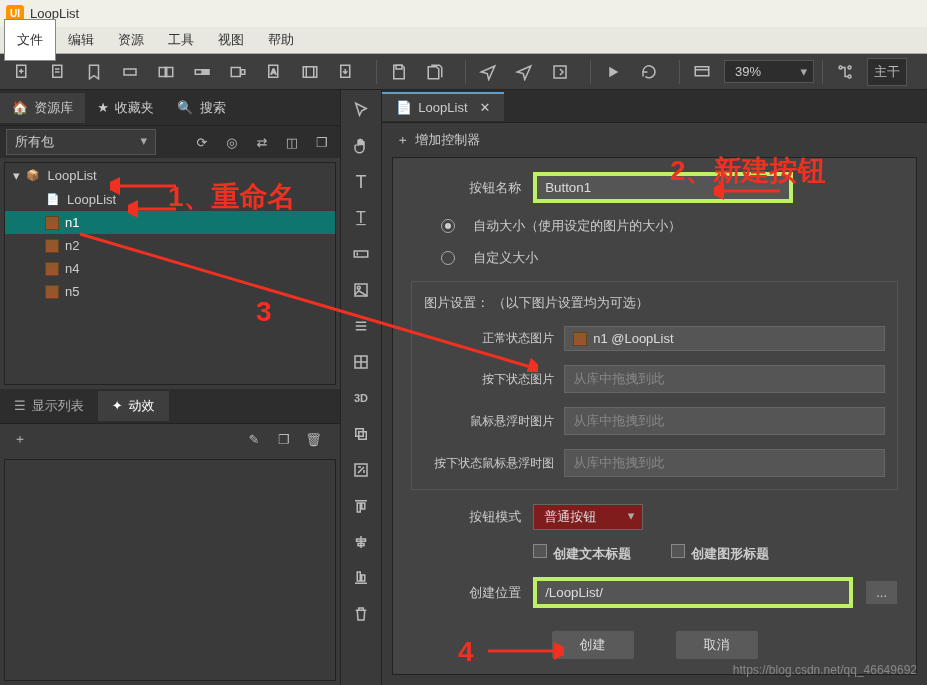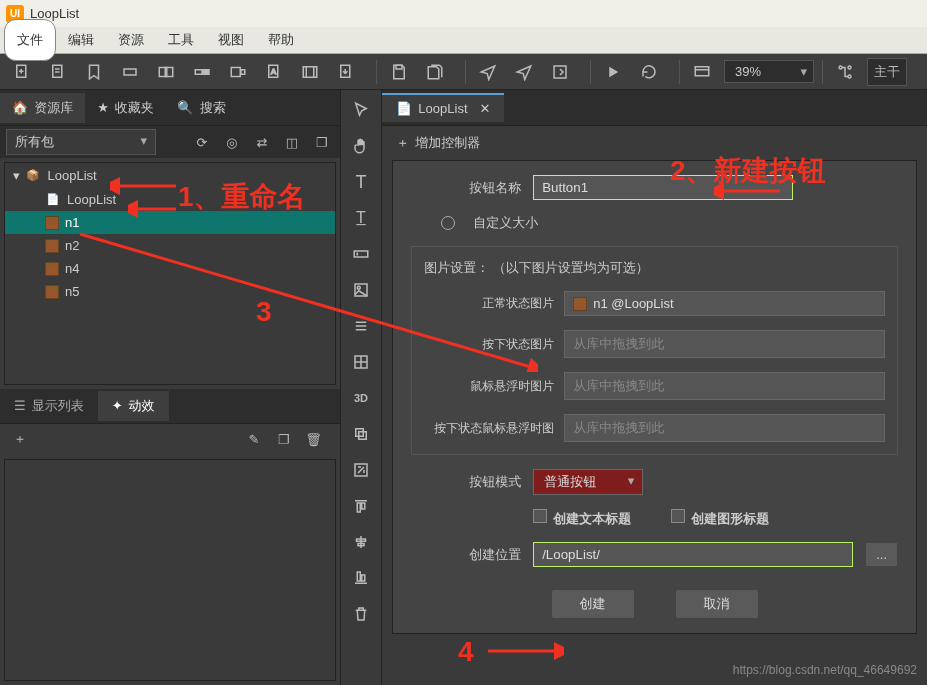--- a/index.html
+++ b/index.html
@@ -1,20 +1,20 @@
 <!DOCTYPE html>
 <html><head>
 <meta charset="utf-8">
 <style>
 * { box-sizing: border-box; margin: 0; padding: 0; }
 body { font-family: "Microsoft YaHei", Arial, sans-serif; font-size: 13px; background: #3a3a3a; color: #ccc; width: 927px; height: 685px; overflow: hidden; position: relative; }
 .titlebar { background: #f0f0e8; height: 27px; display: flex; align-items: center; padding: 0 6px; color: #333; }
 .titlebar .logo { width: 18px; height: 18px; background: #ff9400; border-radius: 3px; display: flex; align-items: center; justify-content: center; color: #fff; font-size: 10px; font-weight: bold; margin-right: 6px; }
 .menubar { background: #e8e8e0; height: 27px; display: flex; align-items: center; padding: 0 4px; color: #333; border-bottom: 1px solid #aaa; }
-.menubar .menuitem { padding: 11px 12px; cursor: pointer; border-radius: 12px; }
+.menubar .menuitem { padding: 11px 12px; cursor: pointer; }
 .menubar .menuitem.active { background: #fff; border: 1px solid #888; }
 .toolbar { background: #3e3e3e; height: 36px; display: flex; align-items: center; padding: 0 8px; border-bottom: 1px solid #222; }
 .toolbar .tbtn { width: 28px; height: 28px; margin-right: 8px; display: flex; align-items: center; justify-content: center; color: #bbb; cursor: pointer; }
 .toolbar .sep { width: 1px; height: 24px; background: #555; margin: 0 8px; }
 .toolbar .zoom { background: #2d2d2d; border: 1px solid #555; padding: 3px 24px 3px 10px; color: #ccc; position: relative; width: 90px; }
 .toolbar .zoom::after { content: "▾"; position: absolute; right: 6px; color: #aaa; }
 .main { display: flex; height: calc(685px - 27px - 27px - 36px); }
 .leftpanel { width: 371px; background: #3a3a3a; display: flex; flex-direction: column; }
 .lefttabs { display: flex; background: #2d2d2d; height: 36px; align-items: center; border-bottom: 1px solid #222; }
 .lefttab { padding: 6px 12px; display: flex; align-items: center; gap: 6px; cursor: pointer; }
@@ -44,21 +44,21 @@
 .rightpanel { flex: 1; background: #3a3a3a; display: flex; flex-direction: column; }
 .doctabs { display: flex; background: #2d2d2d; height: 36px; align-items: center; border-bottom: 1px solid #222; }
 .doctab { padding: 6px 14px; display: flex; align-items: center; gap: 6px; background: #3e3e3e; border-top: 2px solid #5a9fd4; }
 .doctab .close { margin-left: 6px; cursor: pointer; }
 .addctrl { padding: 8px 14px; display: flex; align-items: center; gap: 6px; cursor: pointer; color: #ccc; }
 .dialog { margin: 0 10px 10px 10px; background: #444; border: 1px solid #222; display: flex; flex-direction: column; }
 .dlgtitle { background: linear-gradient(#e8e8e8, #d0d0d0); color: #333; text-align: center; padding: 4px; font-weight: bold; }
 .dlgbody { padding: 14px 18px; display: flex; flex-direction: column; gap: 14px; }
 .row { display: flex; align-items: center; gap: 12px; }
 .lbl { width: 110px; text-align: right; color: #ccc; }
-.txtinput { background: #555; border: 1px solid #bef264; color: #ddd; padding: 4px 8px; width: 260px; }
+.txtinput { background: #555; border: 4px solid #bef264; color: #ddd; padding: 4px 8px; width: 260px; }
 .txtinput.wide { width: 264px; }
 .radio { width: 14px; height: 14px; border-radius: 50%; border: 1px solid #aaa; display: inline-flex; align-items: center; justify-content: center; margin-right: 6px; }
 .radio.checked::after { content: ""; width: 6px; height: 6px; background: #ccc; border-radius: 50%; }
 .imgbox { border: 1px solid #555; padding: 12px; display: flex; flex-direction: column; gap: 14px; }
 .imgrow { display: flex; align-items: center; gap: 10px; }
 .imglbl { width: 130px; text-align: right; color: #ccc; font-size: 12px; }
 .imgfield { background: #555; border: 1px solid #666; color: #888; padding: 4px 8px; flex: 1; display: flex; align-items: center; gap: 6px; }
 .imgfield.filled { color: #ddd; }
 .dd { background: #7f1d1d; border: 1px solid #666; padding: 3px 30px 3px 10px; color: #ddd; position: relative; width: 110px; }
 .dd::after { content: "▾"; position: absolute; right: 8px; color: #aaa; }
@@ -379,20 +379,24 @@
       <span>增加控制器</span>
     </div>
 
     <div class="dialog">
       <div class="dlgbody">
         <div class="row">
           <div class="lbl">按钮名称</div>
           <input class="txtinput" value="Button1" style="">
         </div>
         <div class="row" style="padding-left:30px;">
+          <span class="radio checked"></span>
+          <span>自动大小（使用设定的图片的大小）</span>
+        </div>
+        <div class="row" style="padding-left:30px;">
           <span class="radio"></span>
           <span>自定义大小</span>
         </div>
 
         <div class="imgbox">
           <div>图片设置：  （以下图片设置均为可选）</div>
           <div class="imgrow">
             <div class="imglbl">正常状态图片</div>
             <div class="imgfield filled">
               <span class="sprite-icon"></span>
@@ -428,21 +432,21 @@
         </div>
         <div class="btnrow">
           <div class="btn">创建</div>
           <div class="btn">取消</div>
         </div>
       </div>
     </div>
   </div>
 </div>
 
-<div class="annot" style="top:178px; left:178px;">1、重命名</div>
+<div class="annot" style="top:178px; left:168px;">1、重命名</div>
 <div class="annot" style="top:136px; left:670px;margin-top:16px;">2、新建按钮</div>
 <div class="annot" style="top:296px; left:256px;">3</div>
 <div class="annot" style="top:636px; left:458px;">4</div>
 
 <svg class="arrow" style="top:176px; left:110px; width:70px; height:20px;">
     <defs>
       <marker id="ah1" markerWidth="8" markerHeight="8" refX="2" refY="3" orient="auto">
         <path d="M0,0 L6,3 L0,6 Z" fill="#f03020"></path>
       </marker>
     </defs>

